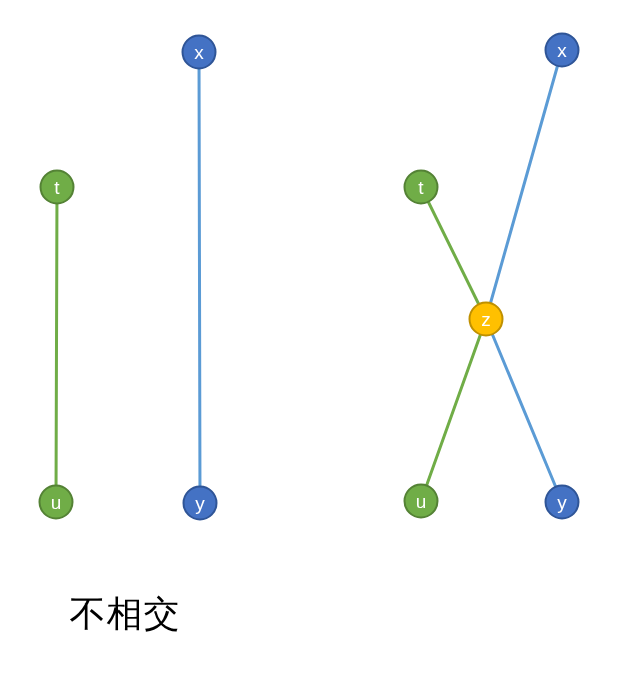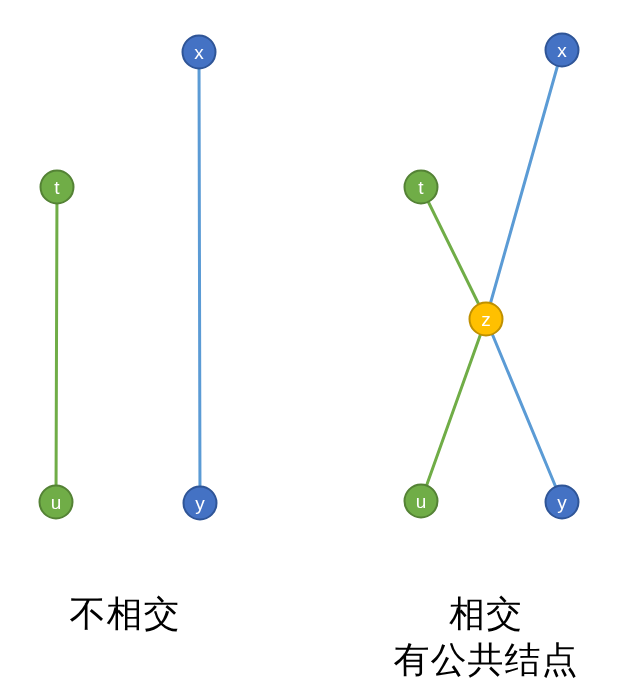--- a/index.html
+++ b/index.html
@@ -87,17 +87,13 @@
       <g>
         <circle cx="486" cy="319" r="16.5" fill="#FFC000" stroke="#BF9000" stroke-width="2"></circle>
         <text x="486" y="319" text-anchor="middle" dy="0.35em" class="node-label" fill="#FFFFFF">z</text>
       </g>
     </svg>
 
   <div class="caption caption-left">
     <div>不相交</div>
   </div>
 
-  <div class="caption caption-right">
-    <div>相交</div>
-    <div>有公共结点</div>
-  </div>
 </div>
 
 </body></html>

